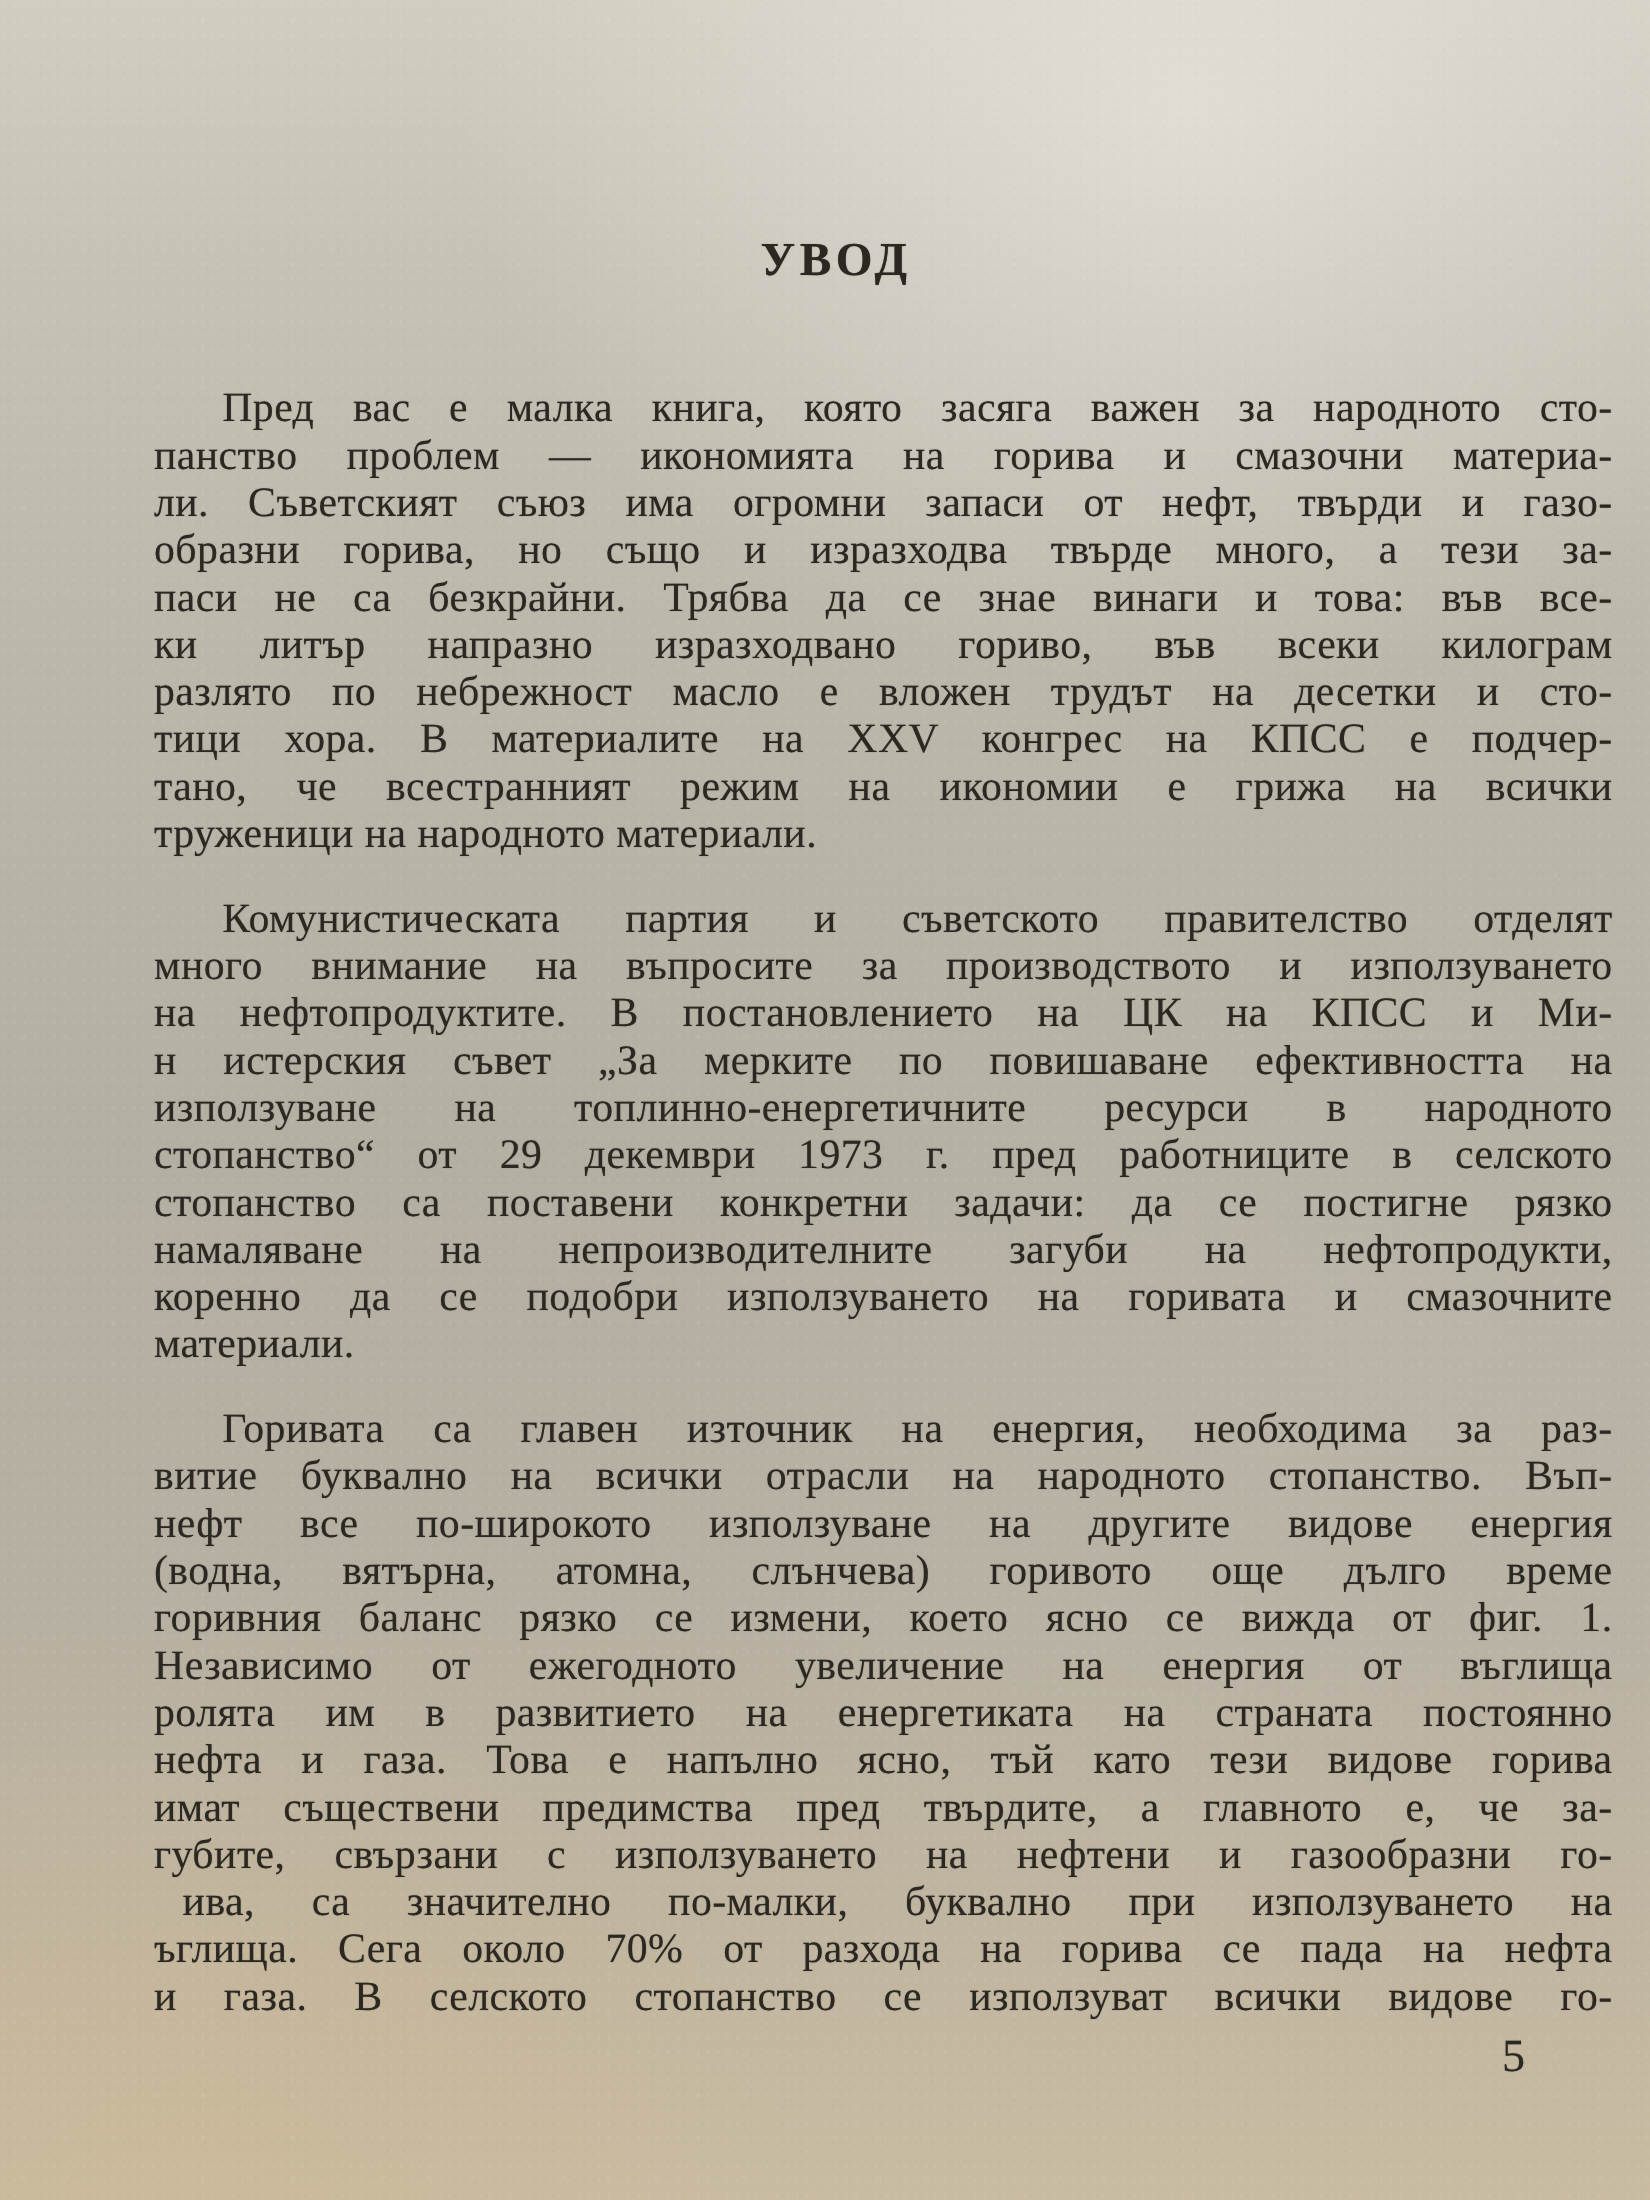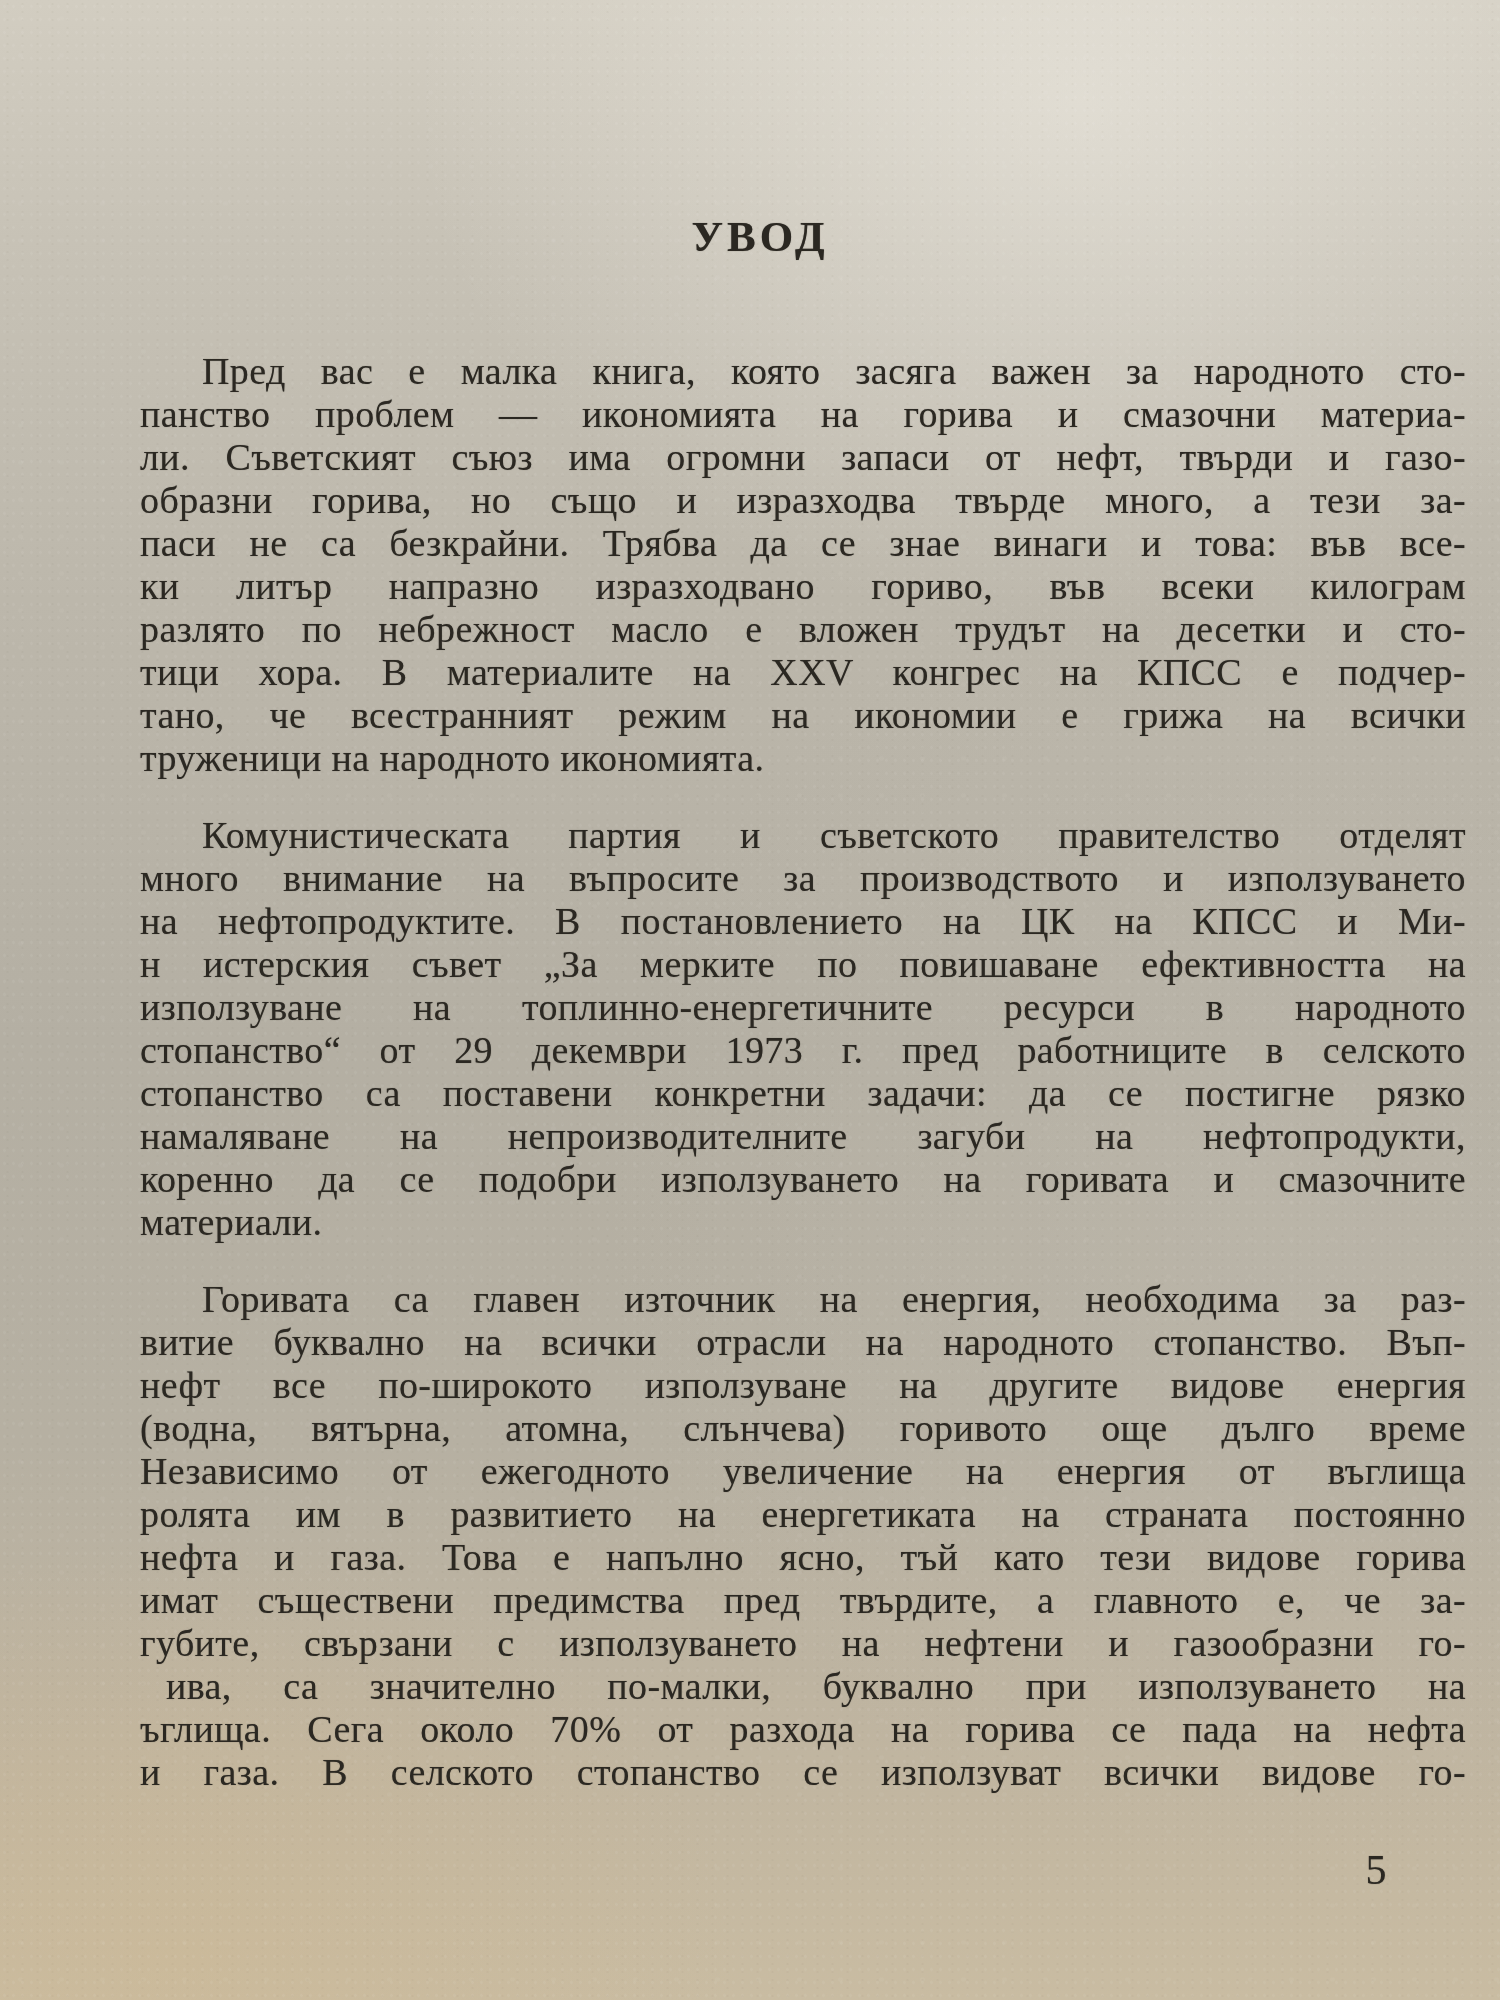--- a/index.html
+++ b/index.html
@@ -107,39 +107,40 @@
       <div class="para">
         <div class="line indent">Пред вас е малка книга, която засяга важен за народното сто-</div>
         <div class="line">панство проблем — икономията на горива и смазочни материа-</div>
         <div class="line">ли. Съветският съюз има огромни запаси от нефт, твърди и газо-</div>
         <div class="line">образни горива, но също и изразходва твърде много, а тези за-</div>
         <div class="line">паси не са безкрайни. Трябва да се знае винаги и това: във все-</div>
         <div class="line">ки литър напразно изразходвано гориво, във всеки килограм</div>
         <div class="line">разлято по небрежност масло е вложен трудът на десетки и сто-</div>
         <div class="line">тици хора. В материалите на XXV конгрес на КПСС е подчер-</div>
         <div class="line">тано, че всестранният режим на икономии е грижа на всички</div>
-        <div class="line end">труженици на народното икономията.</div>
+        <div class="line end">труженици на народното материали.</div>
       </div>
       <div class="para">
         <div class="line indent">Комунистическата партия и съветското правителство отделят</div>
         <div class="line">много внимание на въпросите за производството и използуването</div>
         <div class="line">на нефтопродуктите. В постановлението на ЦК на КПСС и Ми-</div>
         <div class="line">н истерския съвет „За мерките по повишаване ефективността на</div>
         <div class="line">използуване на топлинно-енергетичните ресурси в народното</div>
         <div class="line">стопанство“ от 29 декември 1973 г. пред работниците в селското</div>
         <div class="line">стопанство са поставени конкретни задачи: да се постигне рязко</div>
         <div class="line">намаляване на непроизводителните загуби на нефтопродукти,</div>
         <div class="line">коренно да се подобри използуването на горивата и смазочните</div>
         <div class="line end">материали.</div>
       </div>
       <div class="para">
         <div class="line indent">Горивата са главен източник на енергия, необходима за раз-</div>
         <div class="line">витие буквално на всички отрасли на народното стопанство. Въп-</div>
         <div class="line">нефт все по-широкото използуване на другите видове енергия</div>
         <div class="line">(водна, вятърна, атомна, слънчева) горивото още дълго време</div>
+        <div class="line">горивния баланс рязко се измени, което ясно се вижда от фиг. 1.</div>
         <div class="line">Независимо от ежегодното увеличение на енергия от въглища</div>
         <div class="line">ролята им в развитието на енергетиката на страната постоянно</div>
         <div class="line">нефта и газа. Това е напълно ясно, тъй като тези видове горива</div>
         <div class="line">имат съществени предимства пред твърдите, а главното е, че за-</div>
         <div class="line">губите, свързани с използуването на нефтени и газообразни го-</div>
         <div class="line shift">ива, са значително по-малки, буквално при използуването на</div>
         <div class="line">ъглища. Сега около 70% от разхода на горива се пада на нефта</div>
         <div class="line">и газа. В селското стопанство се използуват всички видове го-</div>
       </div>
     </div>

